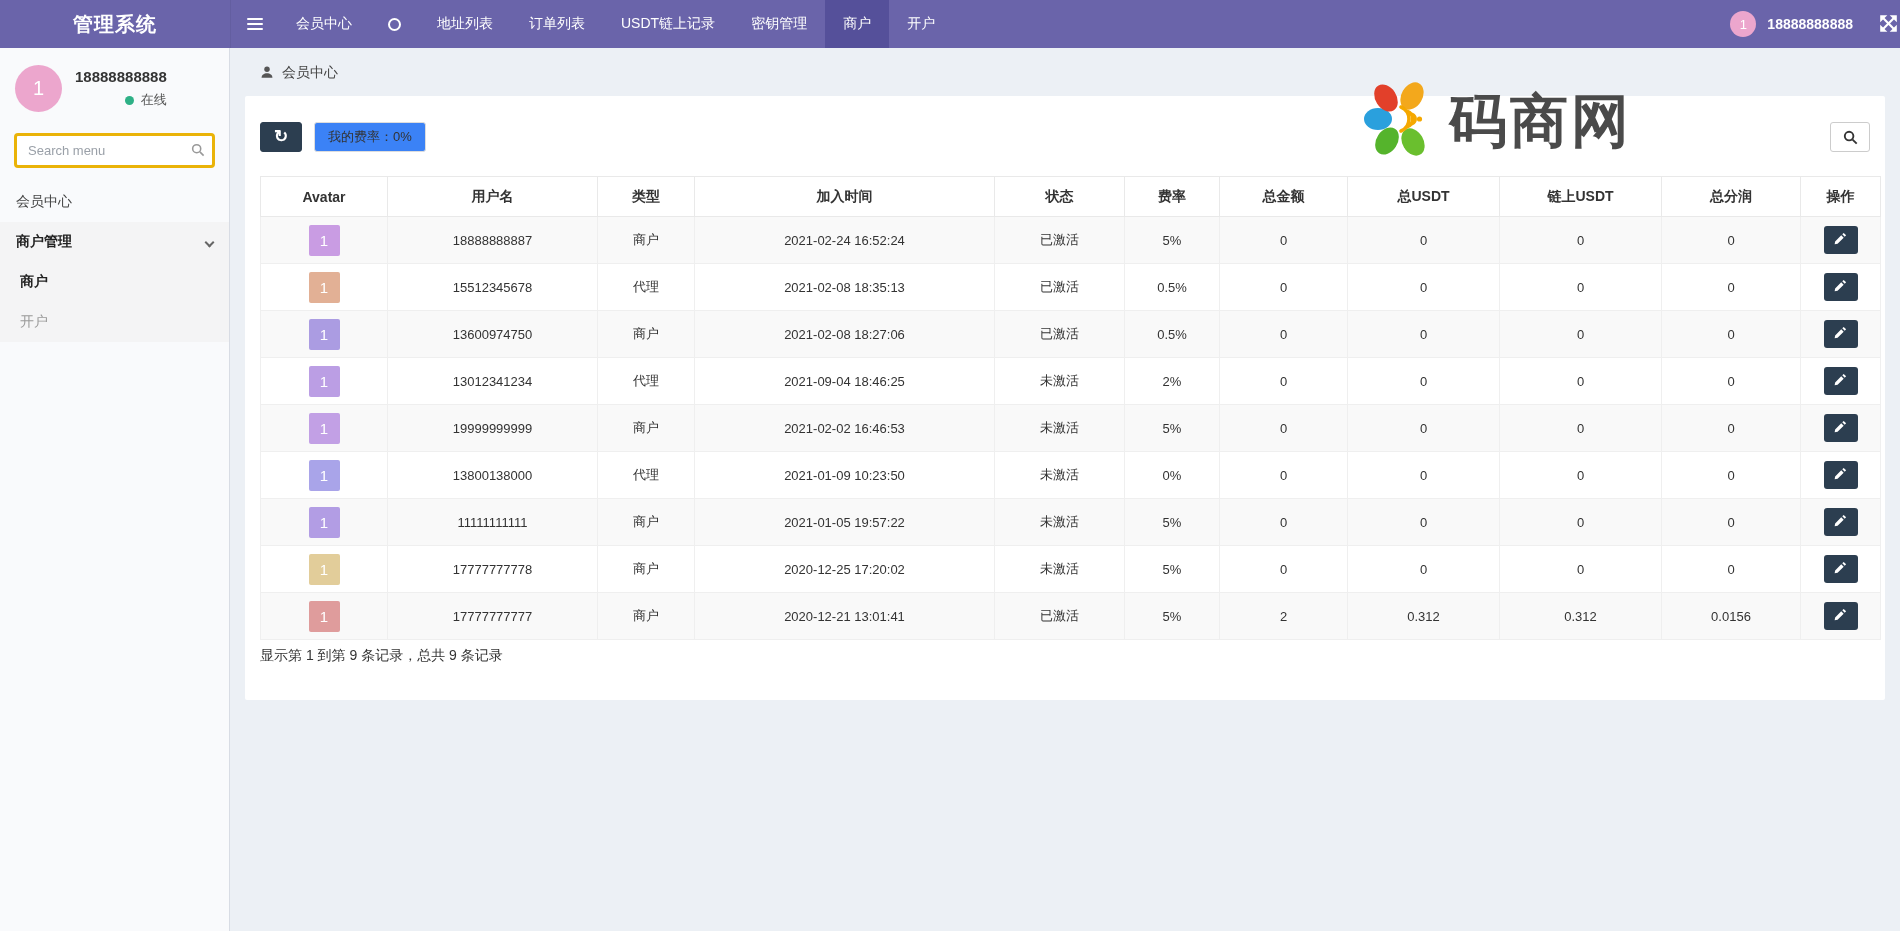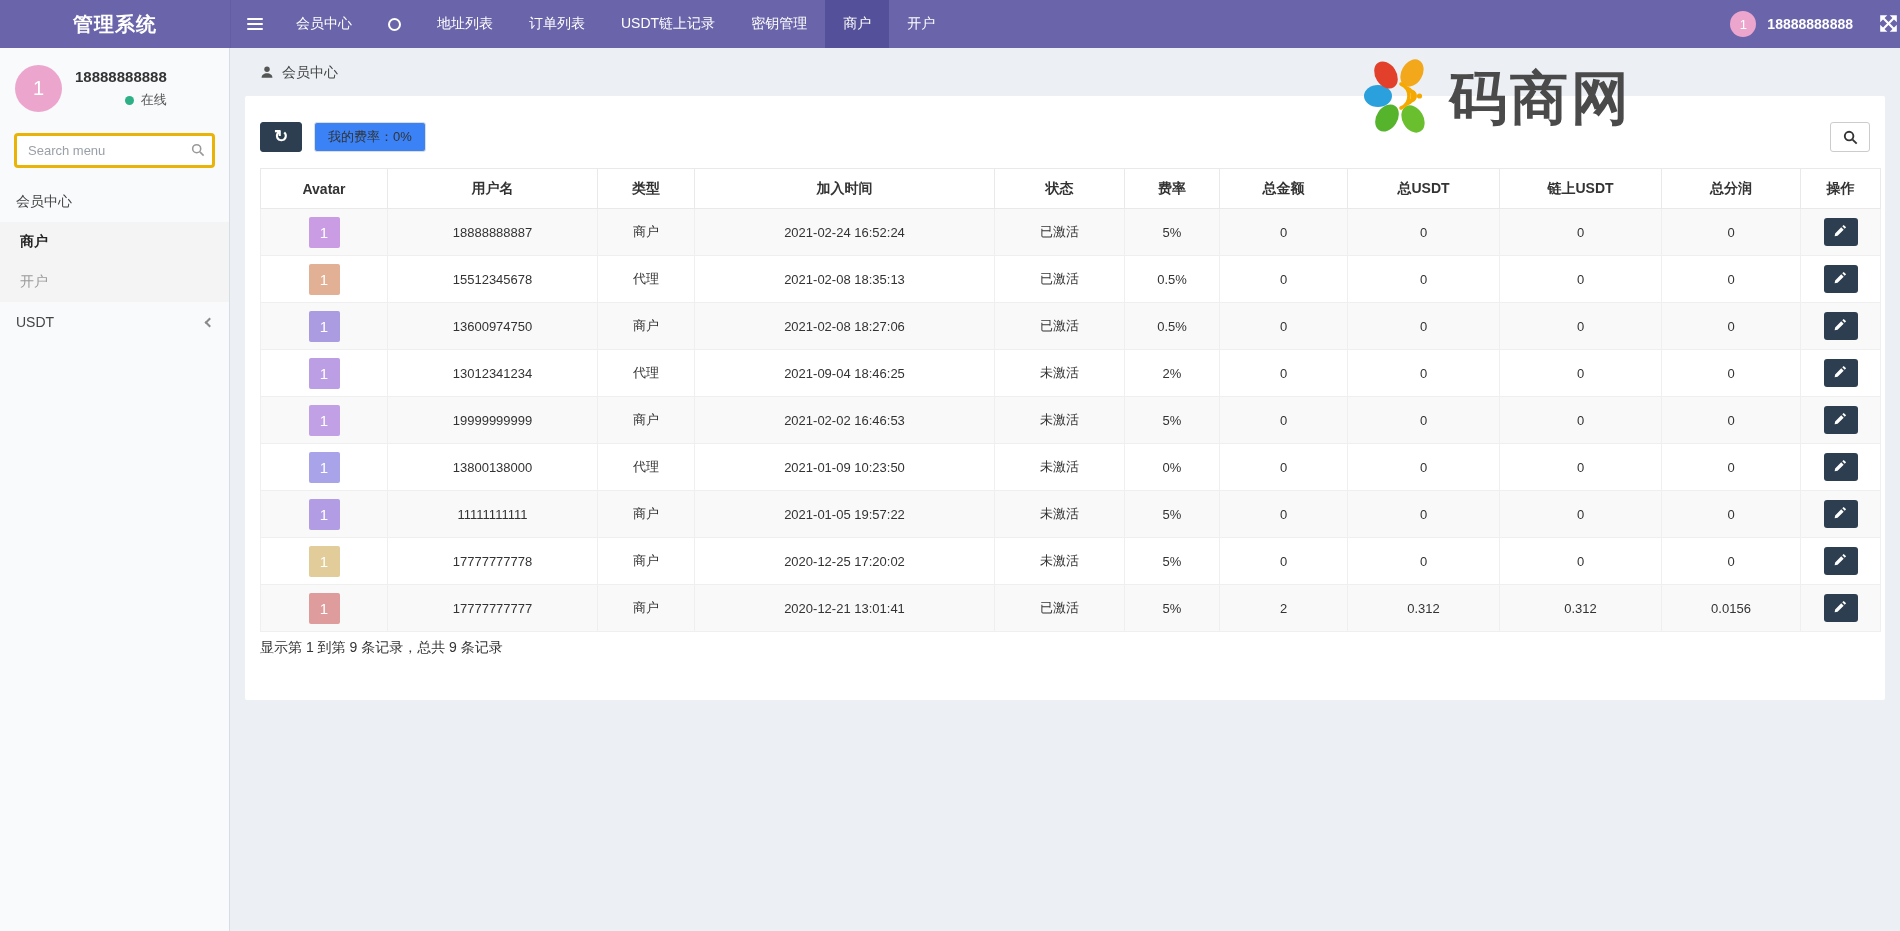--- a/index.html
+++ b/index.html
@@ -43,30 +43,30 @@
   
   .content{position:absolute;top:48px;left:230px;width:1670px;height:883px;}
   .breadcrumb{display:flex;align-items:center;gap:8px;padding:16px 15px 14px 30px;font-size:14px;color:#444;}
   .breadcrumb .crumb{cursor:pointer;}
   .box{margin:0 15px;background:#fff;border-radius:2px;min-height:604px;padding:26px 15px 15px;position:relative;}
   .toolbar{display:flex;gap:12px;}
   .btn-refresh{width:42px;height:30px;background:#2c3e50;border:1px solid #2c3e50;border-radius:3px;color:#fff;font-size:17px;line-height:26px;cursor:pointer;font-family:inherit;font-weight:bold;}
   .btn-rate{height:30px;background:#3b82f6;border:1px solid #ddd;border-radius:3px;color:#333;font-size:13px;padding:0 13px;cursor:pointer;font-family:inherit;}
   .btn-search{position:absolute;top:26px;right:15px;width:40px;height:30px;background:#fff;border:1px solid #ccc;border-radius:3px;cursor:pointer;display:flex;align-items:center;justify-content:center;}
 
-  table{width:100%;border-collapse:collapse;table-layout:fixed;margin-top:16px;}
+  table{width:100%;border-collapse:collapse;table-layout:fixed;margin-top:24px;}
   th{height:40px;font-size:14px;font-weight:bold;color:#333;border:1px solid #e9e9e9;text-align:center;background:#fff;}
   td{height:47px;font-size:13px;color:#333;border:1px solid #efefef;text-align:center;overflow:hidden;}
   tbody tr:nth-child(odd){background:#f9f9f9;}
   .chip{display:inline-flex;width:31px;height:31px;border-radius:2px;color:#fff;font-size:15px;align-items:center;justify-content:center;}
   .edit-btn{width:34px;height:28px;background:#2c3e50;border:none;border-radius:3px;cursor:pointer;display:inline-flex;align-items:center;justify-content:center;vertical-align:middle;}
   .table-summary{margin-top:7px;font-size:14px;color:#333;}
 
   
-  .watermark{position:absolute;left:1363px;top:57px;display:flex;align-items:center;gap:12px;z-index:15;pointer-events:none;}
+  .watermark{position:absolute;left:1363px;top:80px;display:flex;align-items:center;gap:12px;z-index:15;pointer-events:none;}
   .wm-text{font-size:58px;font-weight:bold;color:#4a4a4a;letter-spacing:3px;line-height:1;}
 </style>
 </head>
 <body>
 
 <div class="navbar">
   <div class="brand">管理系统</div>
   <div class="hamburger">
     <span class="bar"></span>
     <span class="bar"></span>
@@ -122,30 +122,30 @@
         <circle cx="6.5" cy="6.5" r="4.6" stroke="#999" stroke-width="1.8" fill="none"></circle>
         <line x1="10.2" y1="10.2" x2="14.4" y2="14.4" stroke="#999" stroke-width="1.8"></line>
       </svg>
     </span>
   </div>
   <div class="side-menu">
       <div class="side-item">
         <span>会员中心</span>
       </div>
       <div class="menu-group">
+        <div class="side-item bold">
+          <span>商户管理</span>
+          <span class="chev down"></span>
+        </div>
         <div class="side-item bold child">
           <span>商户</span>
         </div>
         <div class="side-item child muted">
           <span>开户</span>
         </div>
-      </div>
-      <div class="side-item">
-        <span>USDT</span>
-        <span class="chev left"></span>
       </div>
     </div>
 </div>
 
 <div class="content">
   <div class="breadcrumb">
     <span>
       <svg viewBox="0 0 16 16" width="14" height="14">
         <circle cx="8" cy="4.8" r="3.1" fill="#555"></circle>
         <path d="M1.8 14.6c0-3.5 2.8-5.3 6.2-5.3s6.2 1.8 6.2 5.3z" fill="#555"></path>

